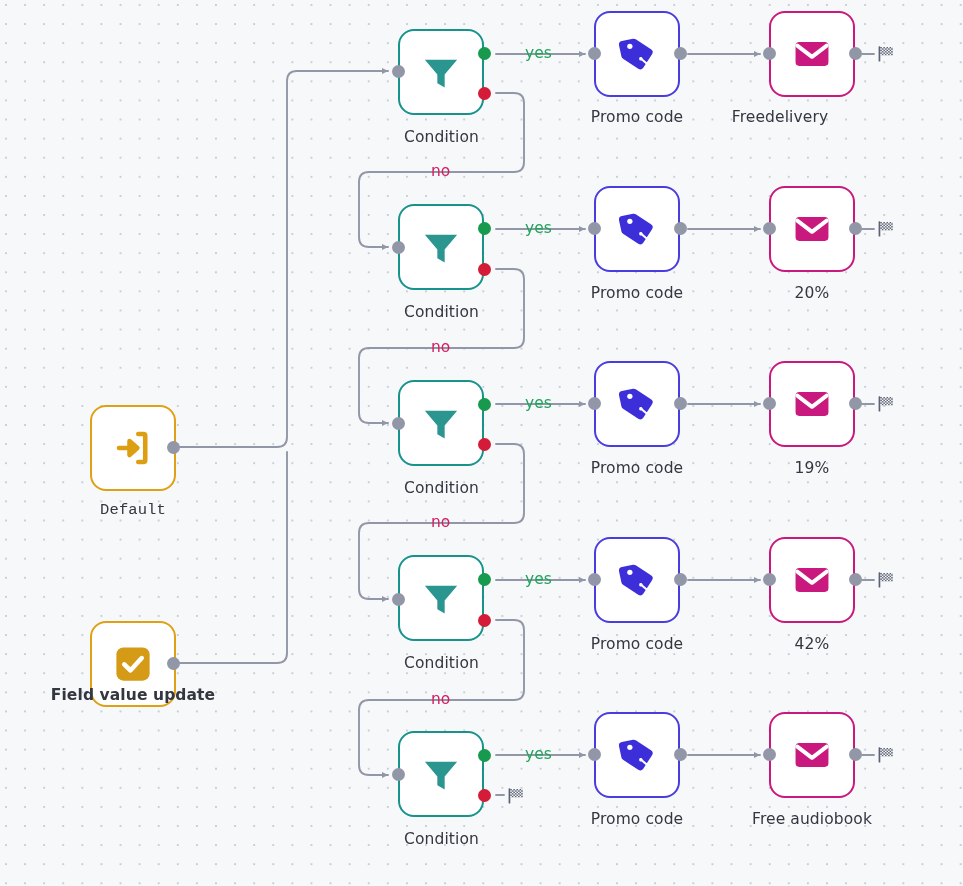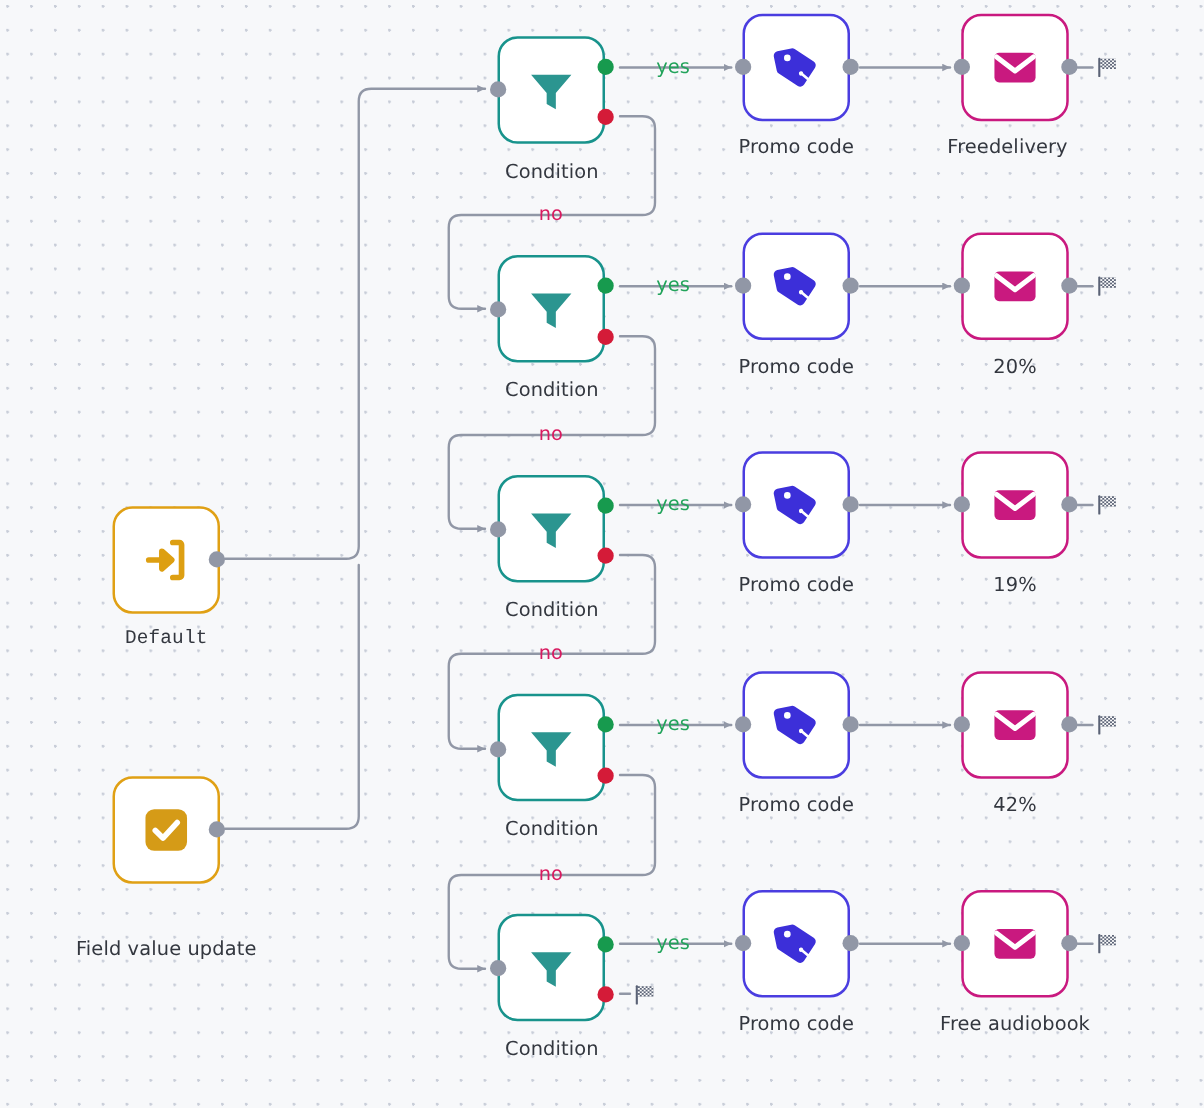--- a/index.html
+++ b/index.html
@@ -160,21 +160,21 @@
   <div class="node-label" style="left:48px; top:503px; width:170px;font-family:Liberation Mono, monospace;">Default</div>
 
   <div class="node trigger" style="left:90px; top:621px;">
     <span>
       <svg width="42" height="42" viewBox="0 0 24 24">
         <rect x="2.5" y="2.5" width="19" height="19" rx="4" fill="#d59b17"></rect>
         <path d="M7 12.2 L10.5 15.7 L17 8.6" fill="none" stroke="#ffffff" stroke-width="2.6" stroke-linecap="round" stroke-linejoin="round"></path>
       </svg>
     </span>
   </div>
-  <div class="node-label" style="left:33px; top:752px; width:200px;">Field value update</div>
+  <div class="node-label" style="left:33px; top:688px; width:200px;font-weight:bold;">Field value update</div>
 
   <div class="port out" style="left:167px; top:441px;"></div>
   <div class="port out" style="left:167px; top:657px;"></div>
 
   <div class="node cond" style="left:398px; top:29px;">
     <span>
       <svg width="44" height="44" viewBox="0 0 24 24">
         <path d="M3.2 5.3 h17.6 L14 13.3 V20.4 L10 18.1 V13.3 z" fill="#2b9590"></path>
       </svg>
     </span>
@@ -318,21 +318,21 @@
   <div class="port out" style="left:674px; top:748px;"></div>
 
   <div class="node mail" style="left:769px; top:11px;">
     <span>
       <svg width="42" height="42" viewBox="0 0 24 24">
         <rect x="2.6" y="5.2" width="18.8" height="13.6" rx="2.2" fill="#c9197f"></rect>
         <path d="M3.6 7.2 L12 13.6 L20.4 7.2" fill="none" stroke="#ffffff" stroke-width="2.3" stroke-linecap="round" stroke-linejoin="round"></path>
       </svg>
     </span>
   </div>
-  <div class="node-label" style="left:736px; top:110px; width:140px;">Freedelivery</div>
+  <div class="node-label" style="left:710px; top:110px; width:140px;">Freedelivery</div>
   <div class="port in" style="left:763px; top:47px;"></div>
   <div class="port out" style="left:849px; top:47px;"></div>
 
   <div class="node mail" style="left:769px; top:186px;">
     <span>
       <svg width="42" height="42" viewBox="0 0 24 24">
         <rect x="2.6" y="5.2" width="18.8" height="13.6" rx="2.2" fill="#c9197f"></rect>
         <path d="M3.6 7.2 L12 13.6 L20.4 7.2" fill="none" stroke="#ffffff" stroke-width="2.3" stroke-linecap="round" stroke-linejoin="round"></path>
       </svg>
     </span>

